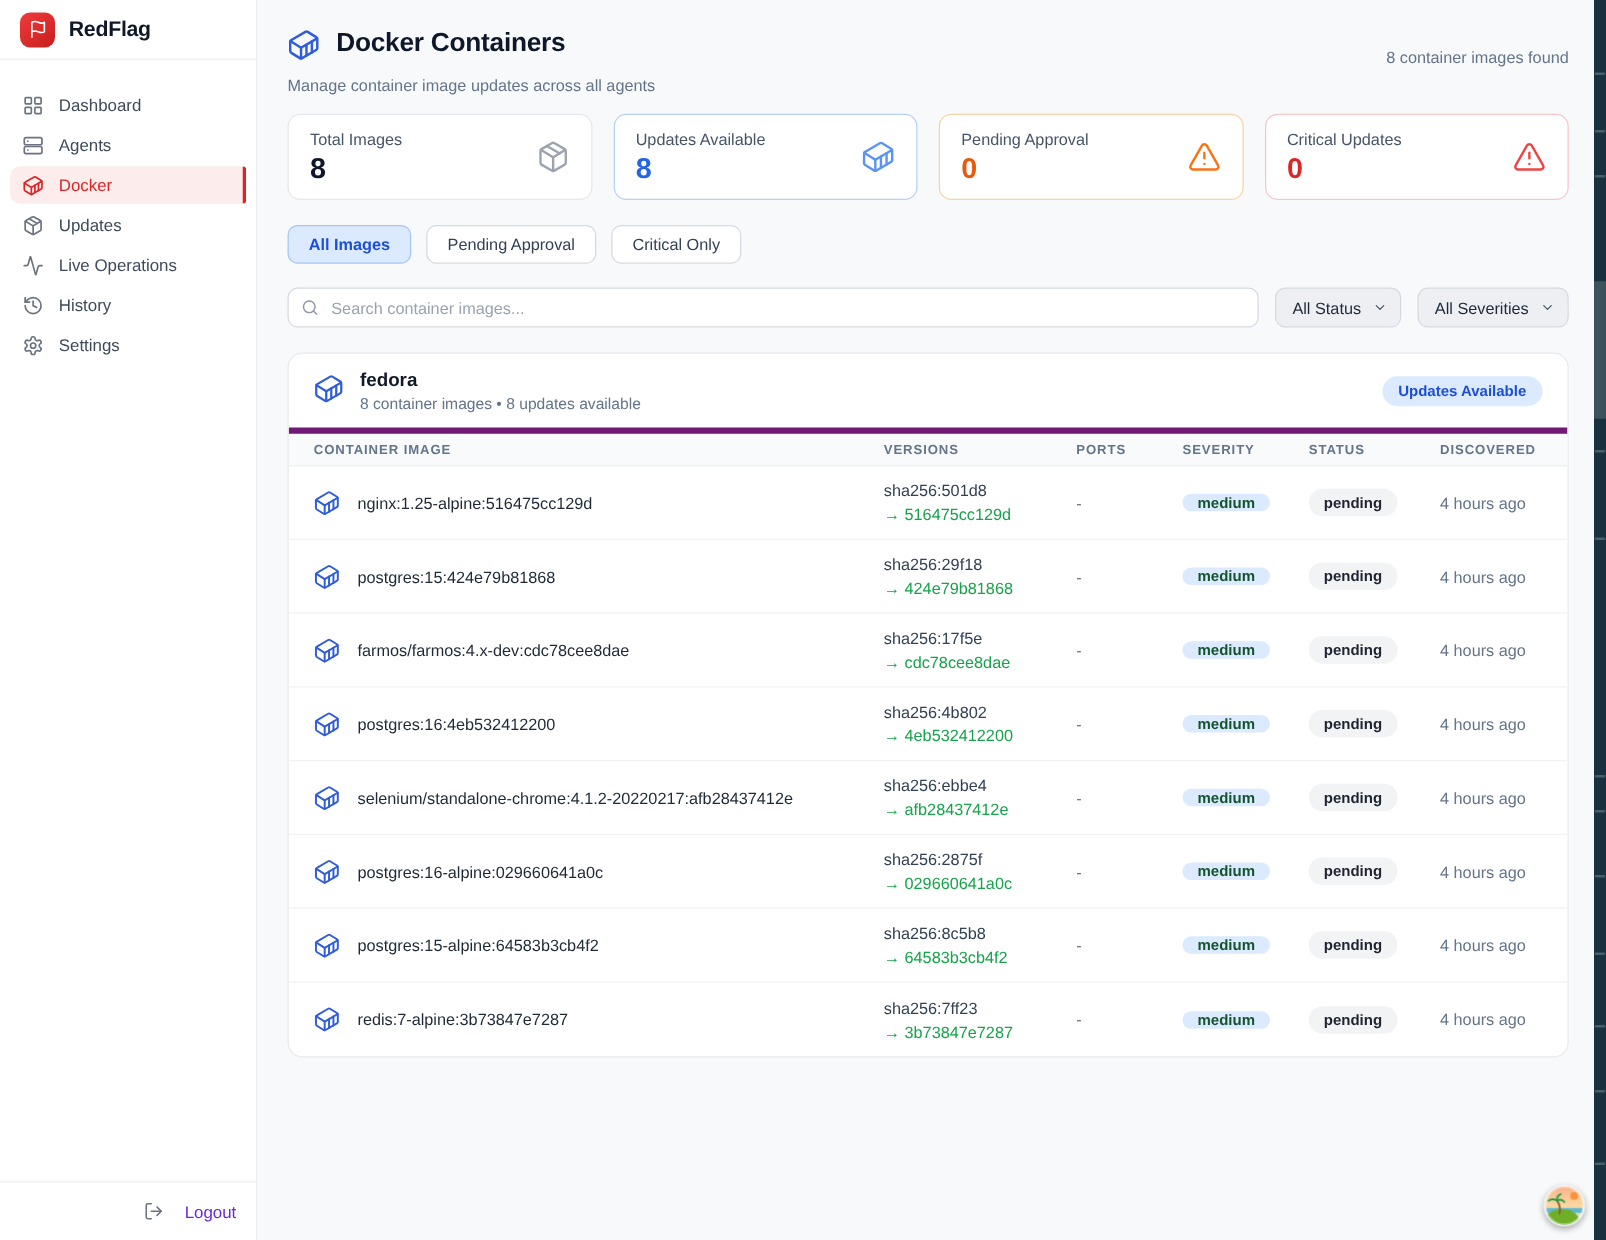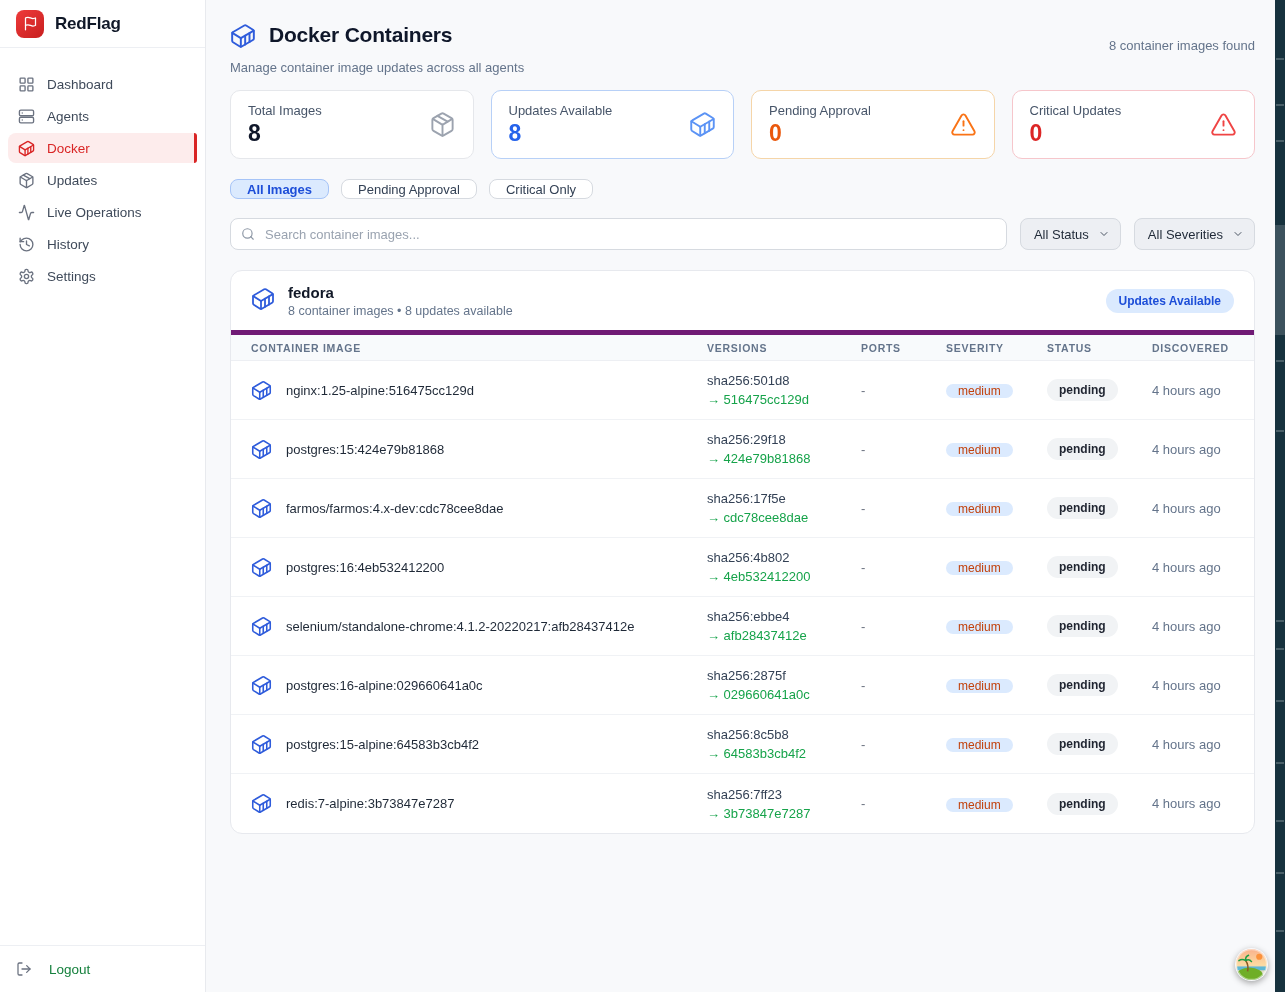--- a/index.html
+++ b/index.html
@@ -12,21 +12,21 @@
   .logo-badge { width:28px; height:28px; border-radius:8px; background:linear-gradient(140deg,#ee3b3b,#c81e1e); display:flex; align-items:center; justify-content:center; flex:none; }
   .logo-badge svg { width:15px; height:15px; stroke:#fff; }
   .brand-name { font-size:17px; font-weight:700; color:#101828; letter-spacing:-.2px; }
   .nav { padding:21px 8px 0; flex:1; display:flex; flex-direction:column; gap:2px; }
   .nav-item { display:flex; align-items:center; gap:12px; height:30px; padding:0 10px; border-radius:8px; font-size:13.5px; color:#3f4a5a; cursor:pointer; }
   .nav-item .icn { display:flex; }
   .nav-item svg { width:17px; height:17px; stroke:#6b7280; fill:none; stroke-width:1.9; stroke-linecap:round; stroke-linejoin:round; }
   .nav-item.active { background:#fdecec; color:#d92525; border-right:3px solid #d92525; border-radius:8px 3px 3px 8px; font-weight:500; }
   .nav-item.active svg { stroke:#d92525; }
   .sidebar-footer { border-top:1px solid #edeff3; padding:15px 16px; }
-  .logout { display:flex; align-items:center; gap:17px; font-size:13.5px; color:#15803d; cursor:pointer; }
+  .logout { display:flex; align-items:center; gap:17px; font-size:13.5px; color:#6d28d9; cursor:pointer;justify-content:flex-end; }
   .logout svg { width:16px; height:16px; stroke:#6b7280; fill:none; stroke-width:1.9; stroke-linecap:round; stroke-linejoin:round; }
 
   
   .main { flex:1; display:flex; flex-direction:column; background:#f8f9fb; min-width:0; }
   .topbar { height:47px; min-height:47px; background:#fff; border-bottom:1px solid #edeff3; display:flex; align-items:center; padding:0 32px 0 37px; }
   .search-wrap { position:relative; }
   .search-wrap input { height:31px; border:1px solid #d6dae0; border-radius:8px; padding:0 12px 0 34px; font-size:13px; color:#111827; background:#fff; width:100%; outline:none; }
   .search-wrap input::placeholder { color:#9aa3b0; }
   .search-ic { position:absolute; left:11px; top:50%; transform:translateY(-50%); display:flex; }
   .search-ic svg { width:14px; height:14px; stroke:#8d97a5; fill:none; stroke-width:2; stroke-linecap:round; }
@@ -45,21 +45,21 @@
   .count-text { font-size:13px; color:#64748b; margin-top:15px; }
 
   .stats { display:flex; gap:17px; margin-top:15px; }
   .stat-card { flex:1; background:#fff; border:1px solid #e5e7eb; border-radius:10px; padding:12px 17px; display:flex; justify-content:space-between; align-items:center; height:69px; }
   .stat-label { font-size:13px; color:#475569; }
   .stat-value { font-size:23px; font-weight:700; margin-top:2px; color:#0f172a; }
   .stat-icon { display:flex; }
   .stat-icon svg { width:27px; height:27px; fill:none; stroke-width:1.7; stroke-linecap:round; stroke-linejoin:round; }
 
   .tabs { display:flex; gap:12px; margin-top:20px; }
-  .tab { height:20px; padding:0 16px; display:flex; align-items:center; border-radius:8px; font-size:13px; background:#fff; border:1px solid #d6dae0; color:#334155; cursor:pointer; }
+  .tab { height:31px; padding:0 16px; display:flex; align-items:center; border-radius:8px; font-size:13px; background:#fff; border:1px solid #d6dae0; color:#334155; cursor:pointer; }
   .tab.active { background:#dbeafe; border-color:#a6c4f7; color:#1d4ed8; font-weight:600; }
 
   .filter-row { display:flex; gap:13px; margin-top:19px; }
   .big-search { flex:1; }
   .big-search input { height:32px; }
   .select { height:32px; background:#edeff3; border:1px solid #d6dae0; border-radius:8px; display:flex; align-items:center; gap:9px; padding:0 10px 0 13px; font-size:13px; color:#1f2937; cursor:pointer; white-space:nowrap; }
   .select svg { width:12px; height:12px; stroke:#4b5563; fill:none; stroke-width:2; stroke-linecap:round; stroke-linejoin:round; }
 
   
   .table-card { margin-top:20px; background:#fff; border:1px solid #e7e9ee; border-radius:12px; overflow:hidden; }
@@ -74,21 +74,21 @@
   .thead { background:#f8fafc; border-top:5px solid #701a75; border-bottom:1px solid #edeff3; height:31px; }
   .th { font-size:10.5px; font-weight:600; color:#64748b; text-transform:uppercase; letter-spacing:.07em; }
   .trow { height:59px; border-bottom:1px solid #f0f2f5; }
   .trow:last-child { border-bottom:none; }
   .cell-image { display:flex; align-items:center; gap:14px; font-size:13px; font-weight:500; color:#1f2937; padding-right:14px; }
   .row-icon { display:flex; flex:none; }
   .row-icon svg { width:21px; height:21px; stroke:#2f5cdb; fill:none; stroke-width:1.8; stroke-linecap:round; stroke-linejoin:round; }
   .version-from { font-size:13px; color:#334155; }
   .version-to { font-size:13px; color:#16a34a; margin-top:4px; }
   .cell-ports { font-size:13px; color:#6b7280; }
-  .badge-severity { display:inline-block; background:#dbeafe; color:#c2410c; font-size:12px; font-weight:400; padding:0 12px; border-radius:999px; }
+  .badge-severity { display:inline-block; background:#dbeafe; color:#14532d; font-size:12px; font-weight:700; padding:0 12px; border-radius:999px; }
   .badge-status { display:inline-block; background:#f1f3f5; color:#1f2430; font-size:12px; font-weight:600; padding:4px 12px; border-radius:999px; }
   .cell-discovered { font-size:13px; color:#64748b; }
 
   
   .edge-strip { position:fixed; top:0; right:0; width:10px; height:992px; background:#17323e; z-index:50; }
   .edge-thumb { position:absolute; top:225px; height:110px; width:100%; background:rgba(255,255,255,.16); }
   .edge-mark { position:absolute; left:1px; right:1px; height:2px; background:rgba(255,255,255,.22); }
   .float-btn { position:fixed; right:17px; bottom:11px; width:33px; height:33px; border-radius:50%; z-index:60; box-shadow:0 2px 6px rgba(0,0,0,.35); cursor:pointer; overflow:hidden; }
   .float-btn svg { width:100%; height:100%; display:block; }
 </style>

